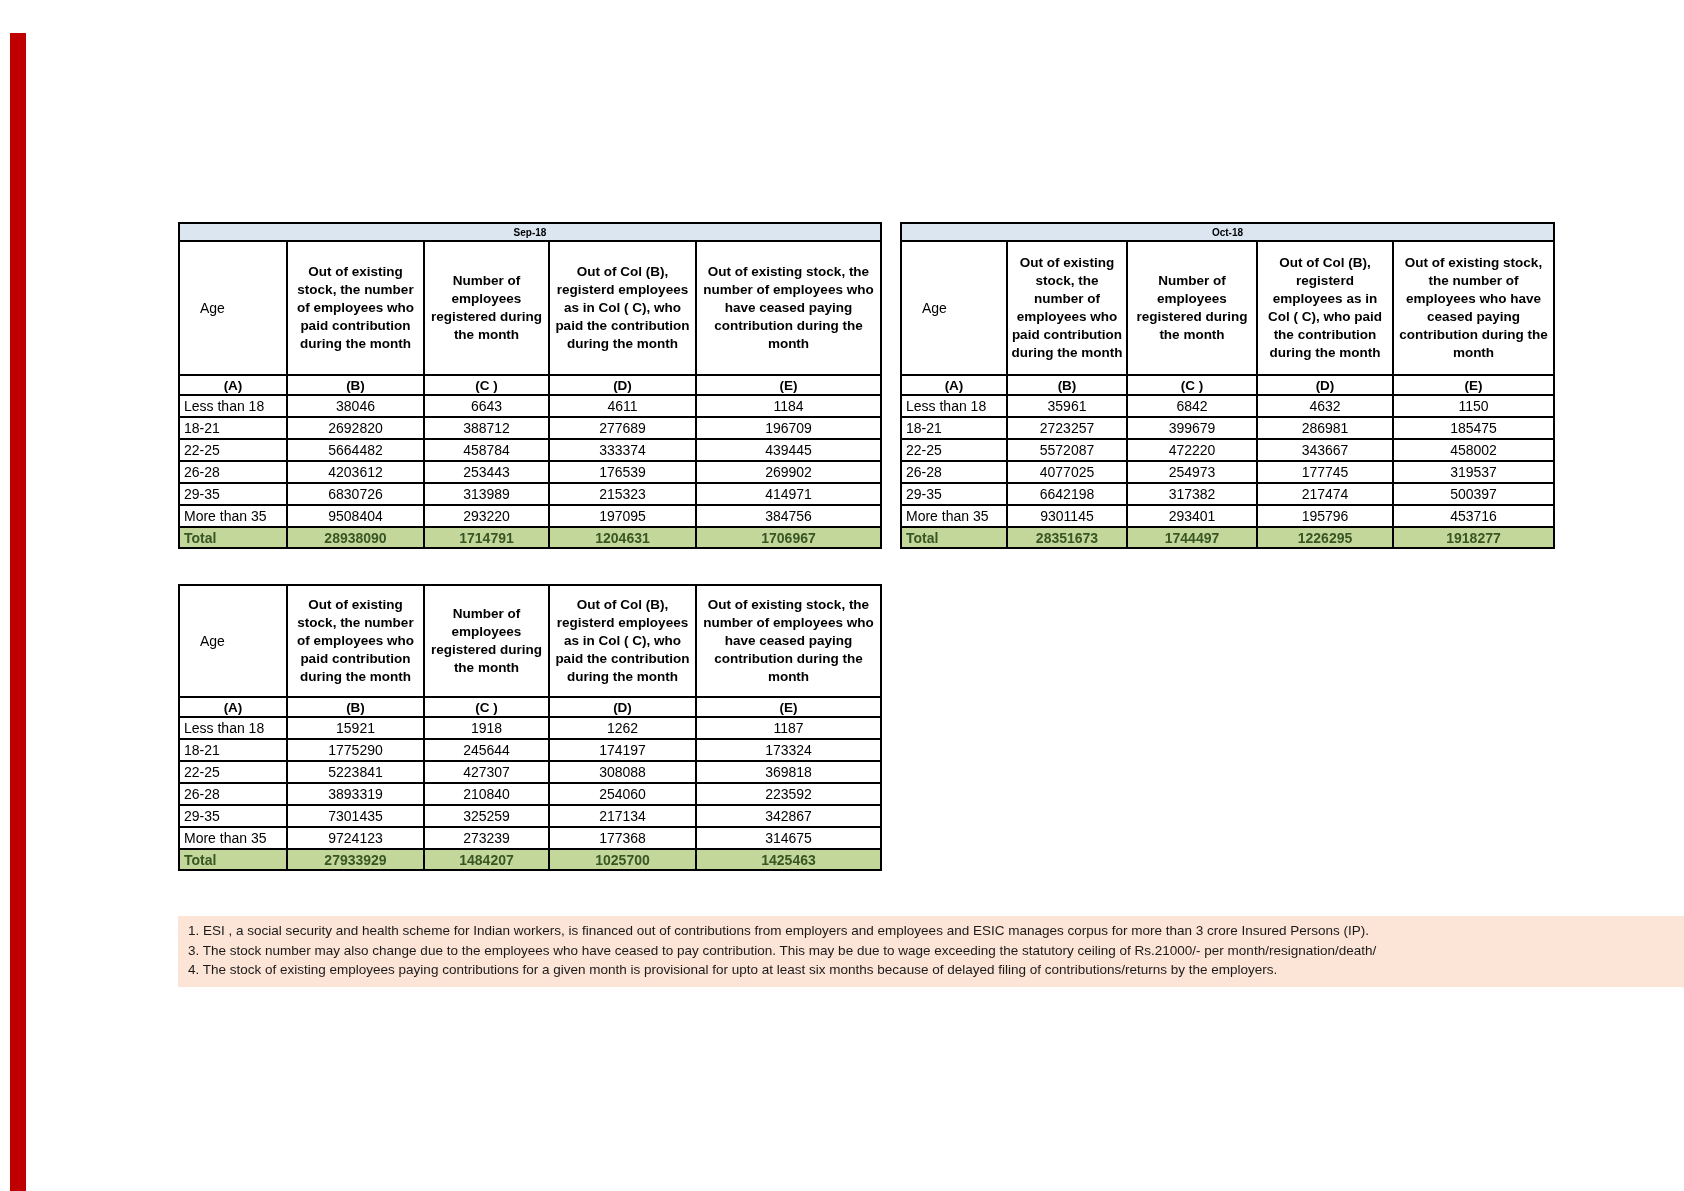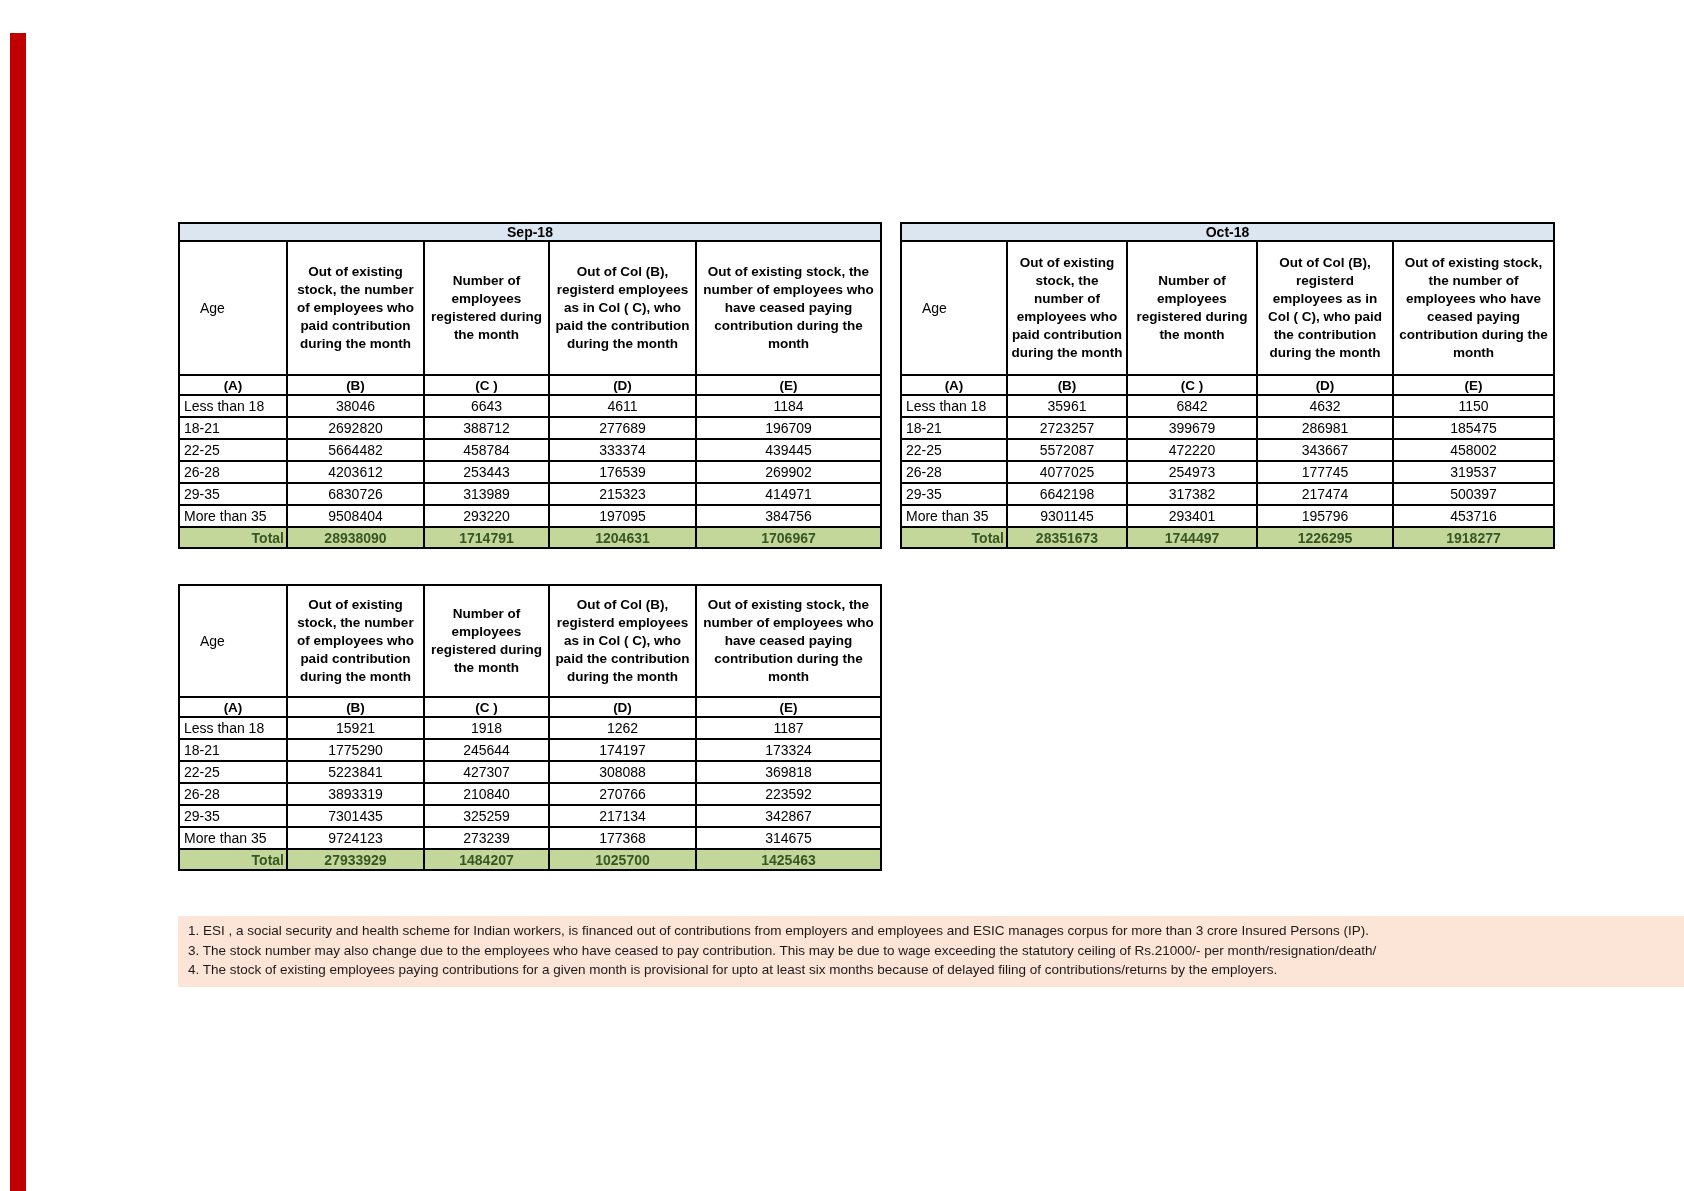--- a/index.html
+++ b/index.html
@@ -3,28 +3,28 @@
 <meta charset="utf-8">
 <style>
   html,body { margin:0; padding:0; }
   body {
     width:1684px; height:1191px; position:relative; overflow:hidden;
     background:#ffffff; font-family:"Liberation Sans", sans-serif; color:#000;
   }
   .accent-bar { position:absolute; left:10px; top:33px; width:16px; height:1158px; background:#C00000; }
   table.rpt { position:absolute; border-collapse:collapse; table-layout:fixed; background:#fff; }
   .rpt td { border:2px solid #000; font-size:14px; text-align:center; padding:0 2px; overflow:hidden; }
-  .title-row td { background:#DCE6F1; font-weight:bold; font-size:14px; height:16px; }
+  .title-row td { background:#DCE6F1; font-weight:bold; font-size:10px; height:16px; }
   .head-row td { font-weight:bold; font-size:13.5px; line-height:18px; height:132px; vertical-align:middle; padding:0 3px; }
   .head-row td.age-h { text-align:left; font-weight:normal; font-size:14px; padding-left:20px; }
   .letter-row td { font-weight:bold; font-size:13.5px; height:18px; }
   .data-row td { height:20px; }
   .data-row td.age { text-align:left; padding-left:4px; }
   .total-row td { background:#C4D79B; font-weight:bold; color:#375623; height:19px; }
-  .total-row td.age { text-align:right; padding-left:4px; }
+  .total-row td.age { text-align:left; padding-left:4px; }
   #tbl-sep { left:178px; top:222px; }
   #tbl-oct { left:900px; top:222px;border-radius:18px; }
   #tbl-nov { left:178px; top:584px; }
   #tbl-nov .head-row td { height:110px; }
   .notes {
     position:absolute; left:178px; top:916px; width:1622px; box-sizing:border-box;
     background:#FCE4D6; padding:5px 10px 7px 10px; font-size:13.5px; line-height:19.5px; color:#1a1a1a;
   }
 </style>
 </head>
@@ -229,21 +229,21 @@
     <td class="age">22-25</td>
     <td>5223841</td>
     <td>427307</td>
     <td>308088</td>
     <td>369818</td>
   </tr>
   <tr class="data-row">
     <td class="age">26-28</td>
     <td>3893319</td>
     <td>210840</td>
-    <td>270766</td>
+    <td>254060</td>
     <td>223592</td>
   </tr>
   <tr class="data-row">
     <td class="age">29-35</td>
     <td>7301435</td>
     <td>325259</td>
     <td>217134</td>
     <td>342867</td>
   </tr>
   <tr class="data-row">

